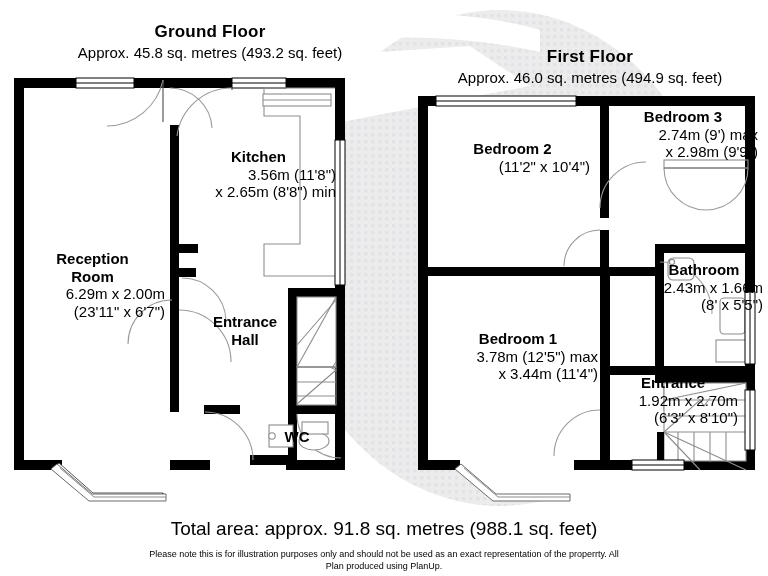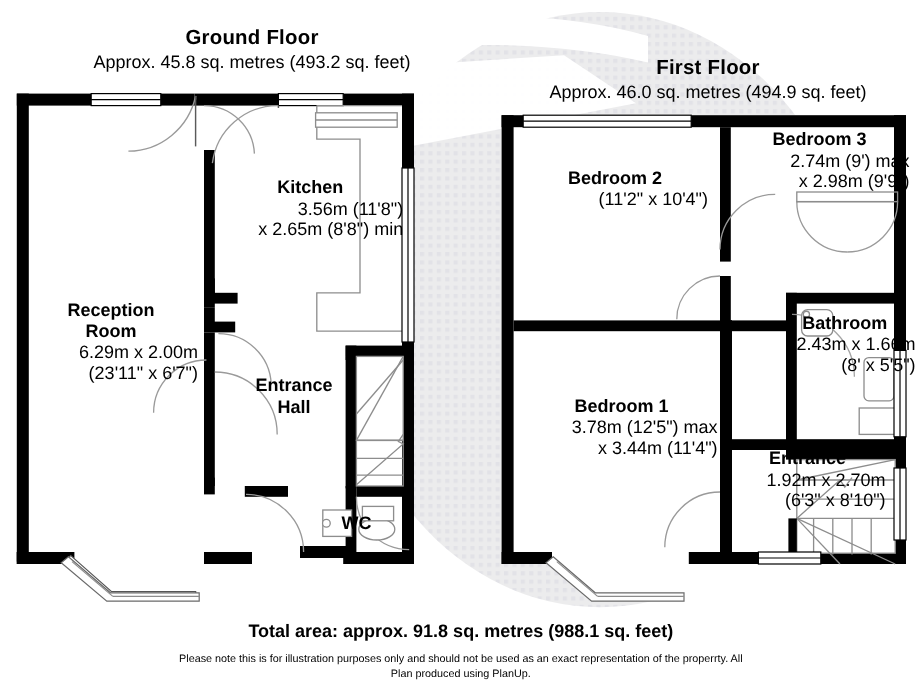--- a/index.html
+++ b/index.html
@@ -52,22 +52,22 @@
     font-weight: normal;
     text-align: right;
   }
   .footer {
     position: absolute;
     left: 0;
     width: 768px;
     text-align: center;
   }
   .footer .total {
-    font-size: 15px;
-    font-weight: bold;
+    font-size: 19px;
+    font-weight: normal;
   }
   .footer .note {
     font-size: 9px;
     line-height: 1.35;
     margin-top: 8px;
   }
 </style>
 </head>
 <body>
 

